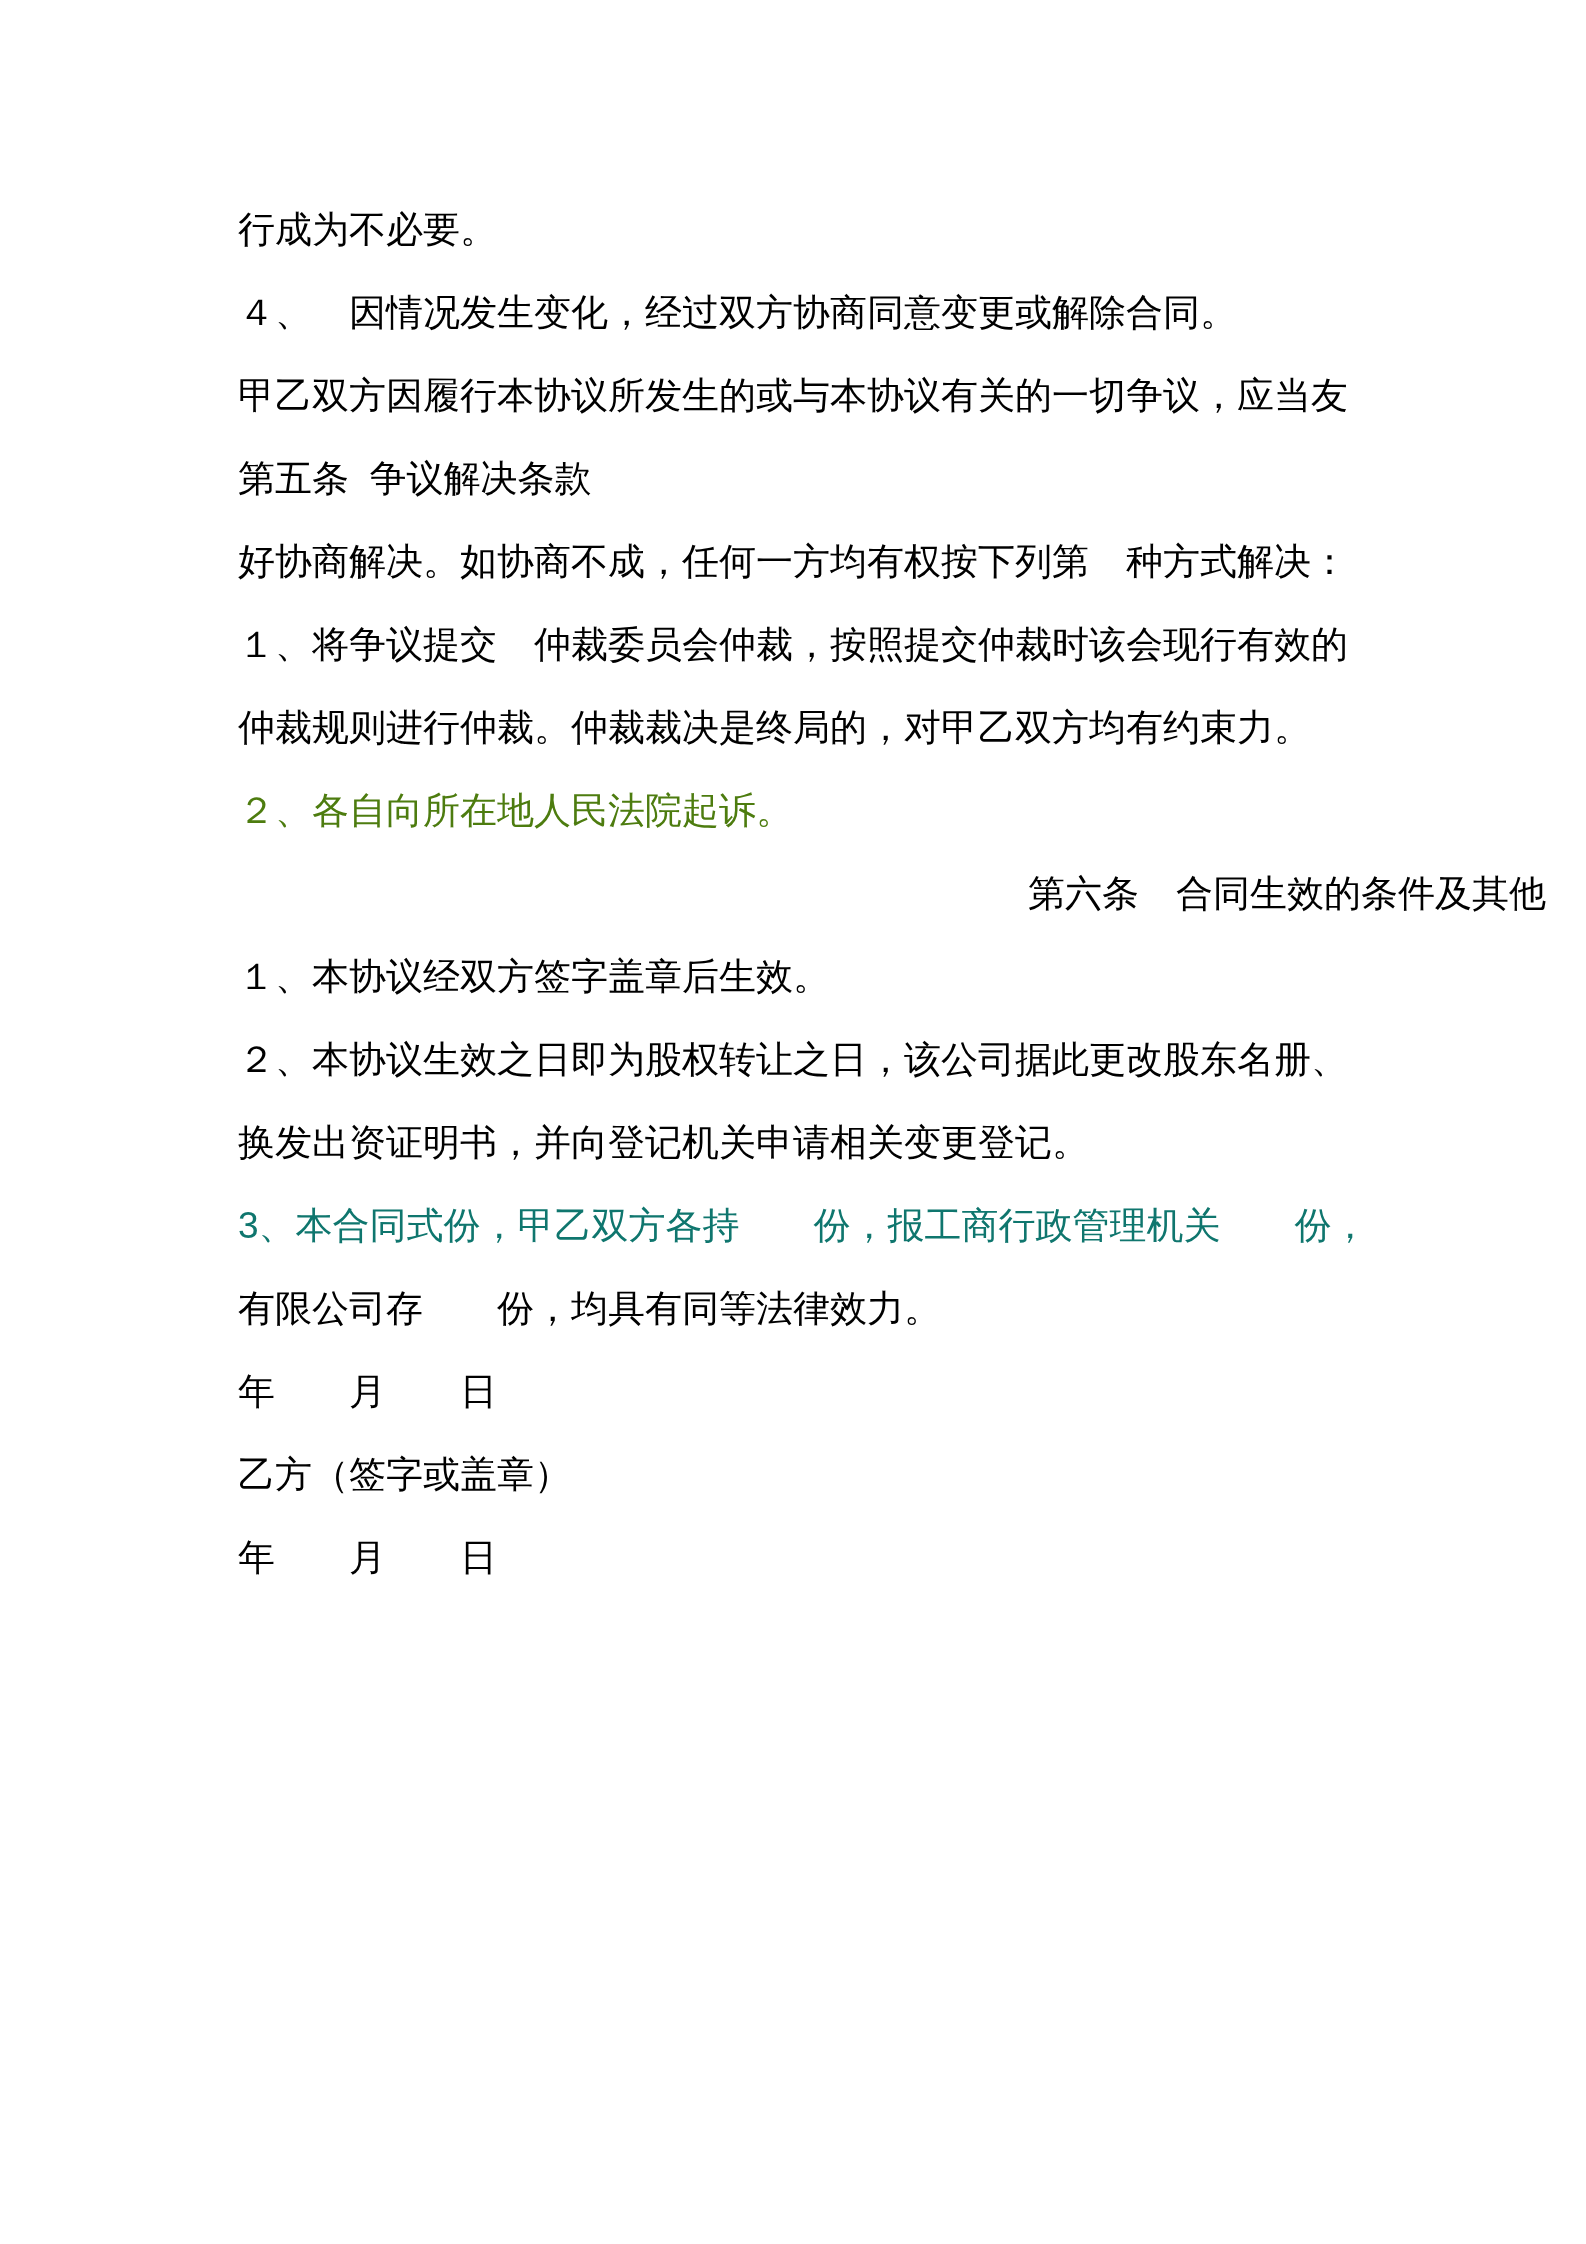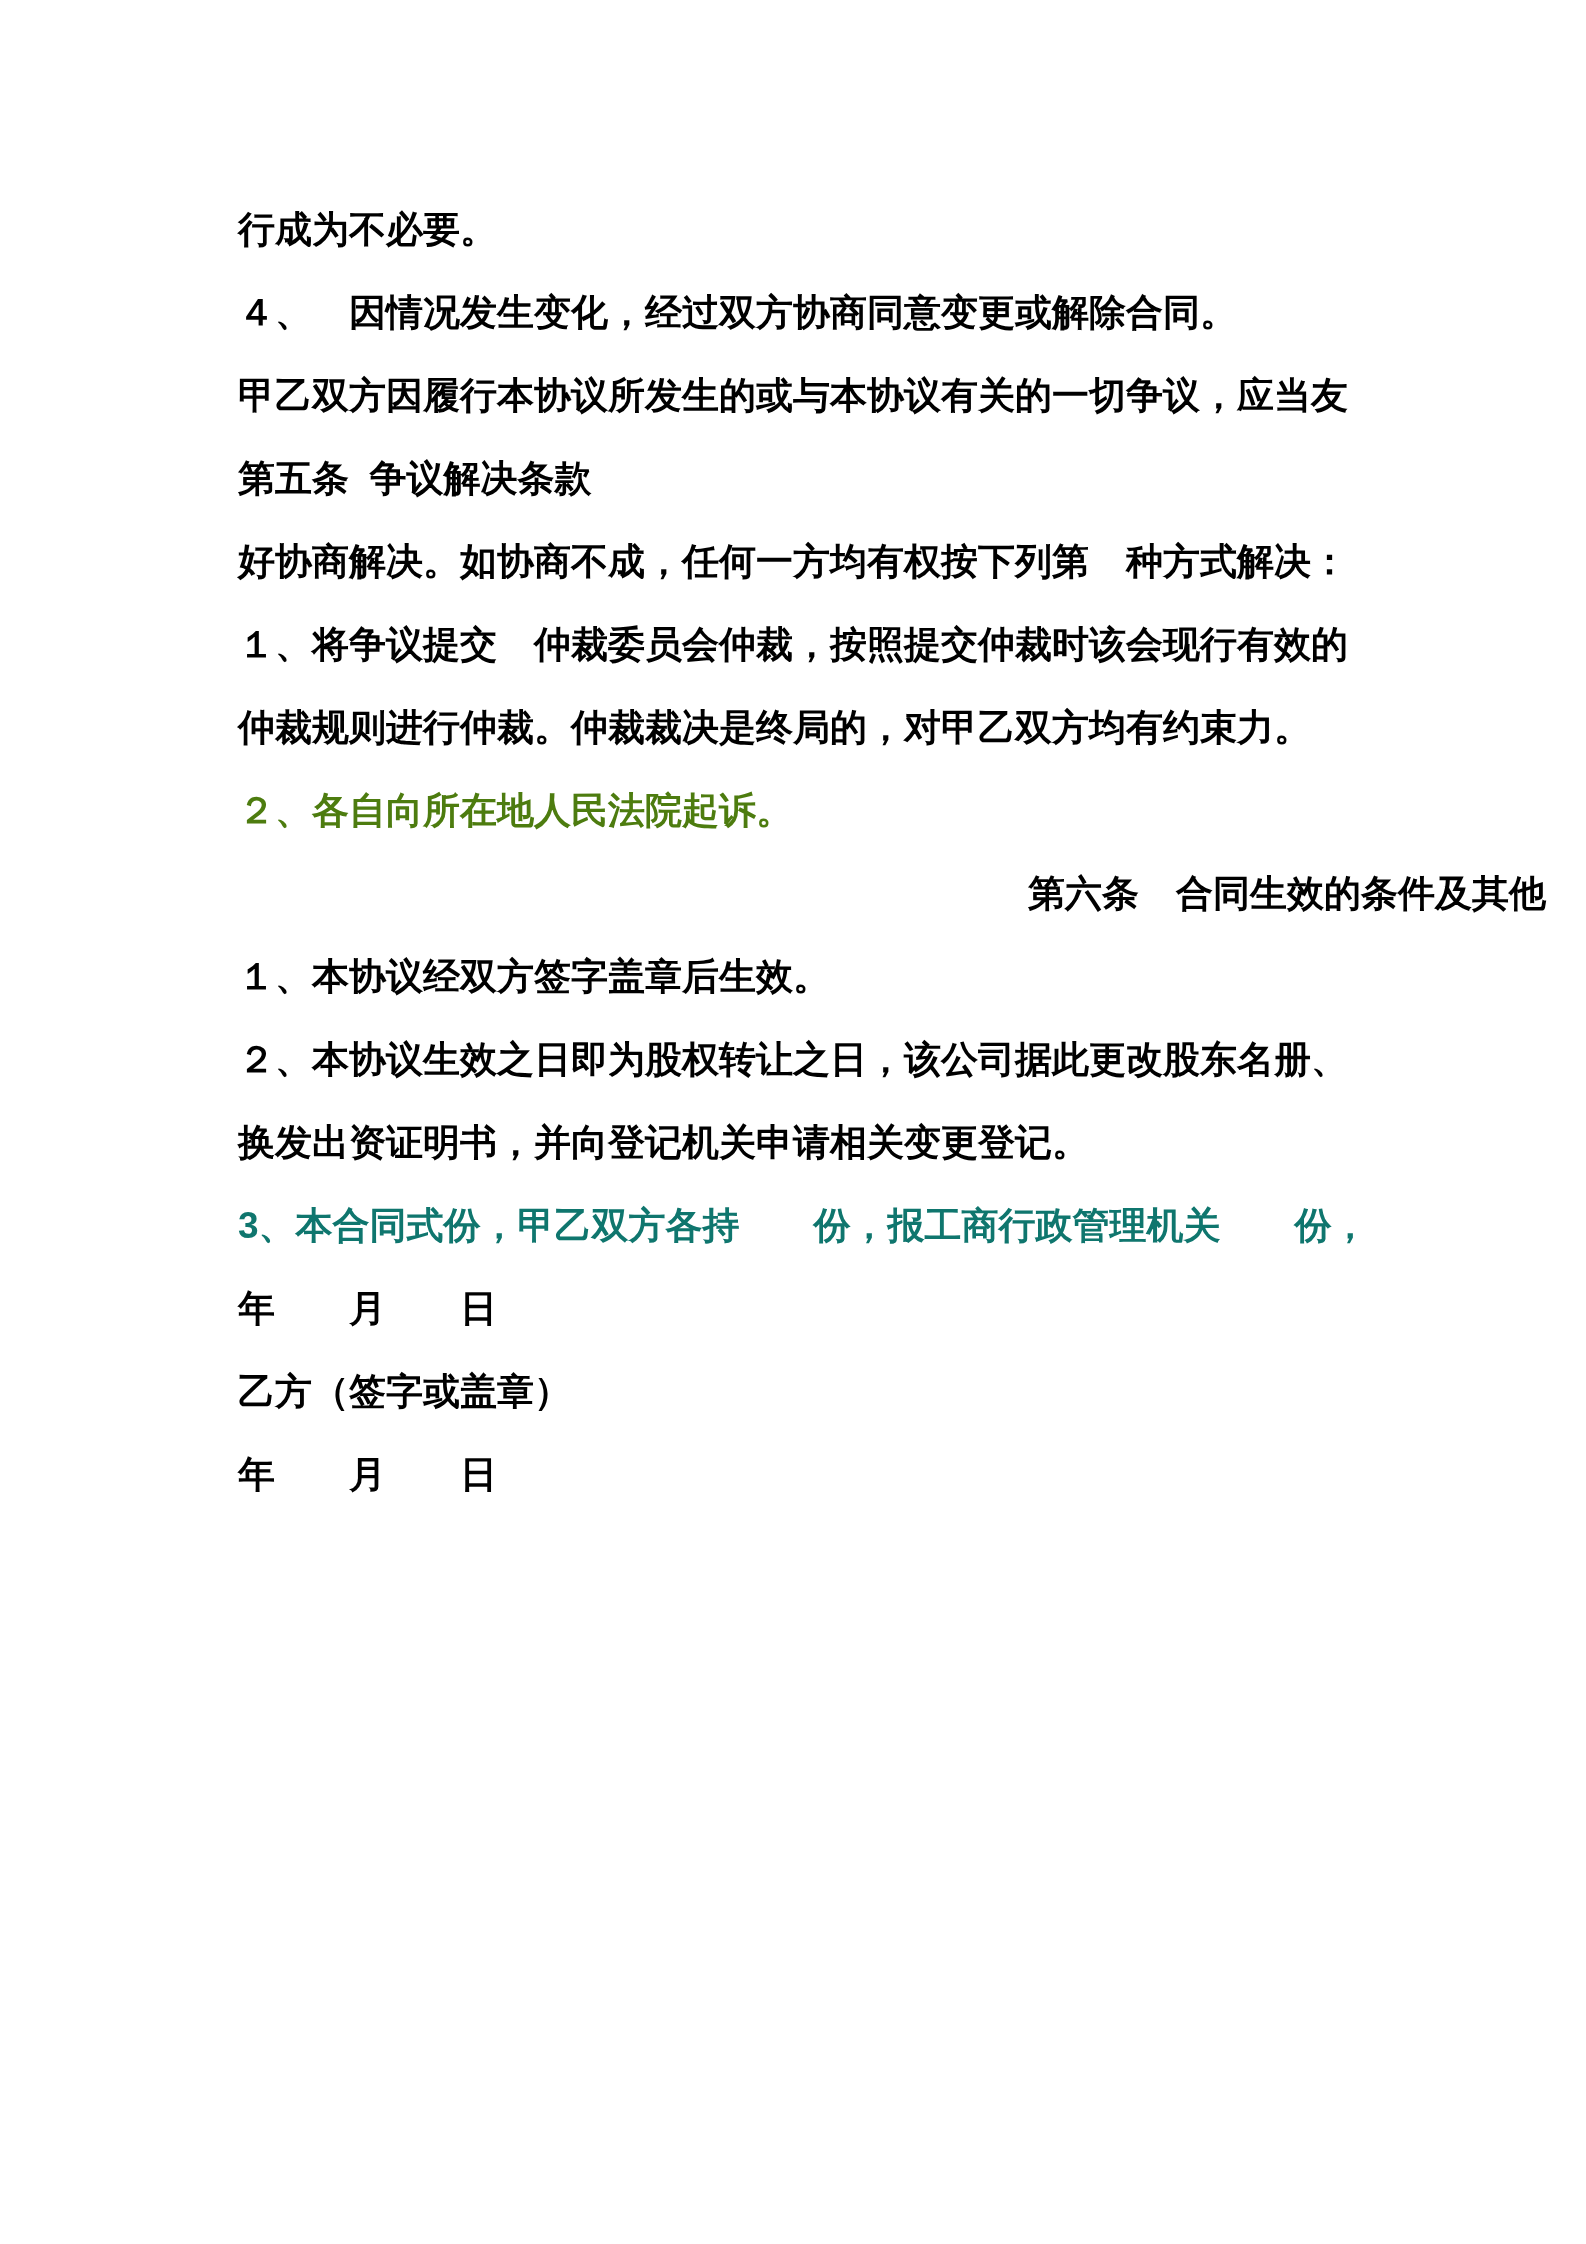--- a/index.html
+++ b/index.html
@@ -23,21 +23,21 @@
   .doc-text {
     position: absolute;
     left: 238px;
     top: 188px;
     right: 40px;
   }
   .doc-line {
     height: 83px;
     line-height: 83px;
     font-size: 37px;
-    font-weight: 700;
+    font-weight: 400;
     white-space: pre;
     letter-spacing: 0;
   }
 </style>
 </head>
 <body style="background: rgb(255, 255, 255);">
 
 <div class="page">
   <div class="doc-text">
       <div class="doc-line" style="color: rgb(0, 0, 0);">行成为不必要。</div>
@@ -46,17 +46,18 @@
       <div class="doc-line" style="color: rgb(0, 0, 0);">第五条  争议解决条款</div>
       <div class="doc-line" style="color: rgb(0, 0, 0);">好协商解决。如协商不成，任何一方均有权按下列第　种方式解决：</div>
       <div class="doc-line" style="color: rgb(0, 0, 0);">１、将争议提交　仲裁委员会仲裁，按照提交仲裁时该会现行有效的</div>
       <div class="doc-line" style="color: rgb(0, 0, 0);">仲裁规则进行仲裁。仲裁裁决是终局的，对甲乙双方均有约束力。</div>
       <div class="doc-line" style="color: #4d7c0f;">２、各自向所在地人民法院起诉。</div>
       <div class="doc-line" style="color: rgb(0, 0, 0); text-align: right;">第六条　合同生效的条件及其他</div>
       <div class="doc-line" style="color: rgb(0, 0, 0);">１、本协议经双方签字盖章后生效。</div>
       <div class="doc-line" style="color: rgb(0, 0, 0);">２、本协议生效之日即为股权转让之日，该公司据此更改股东名册、</div>
       <div class="doc-line" style="color: rgb(0, 0, 0);">换发出资证明书，并向登记机关申请相关变更登记。</div>
       <div class="doc-line" style="color: #0f766e;">3、本合同式份，甲乙双方各持　　份，报工商行政管理机关　　份，</div>
+      <div class="doc-line" style="color: rgb(0, 0, 0);">有限公司存　　份，均具有同等法律效力。</div>
       <div class="doc-line" style="color: rgb(0, 0, 0);">年　　月　　日</div>
       <div class="doc-line" style="color: rgb(0, 0, 0);">乙方（签字或盖章）</div>
       <div class="doc-line" style="color: rgb(0, 0, 0);">年　　月　　日</div>
     </div>
 </div>
 
 </body></html>

